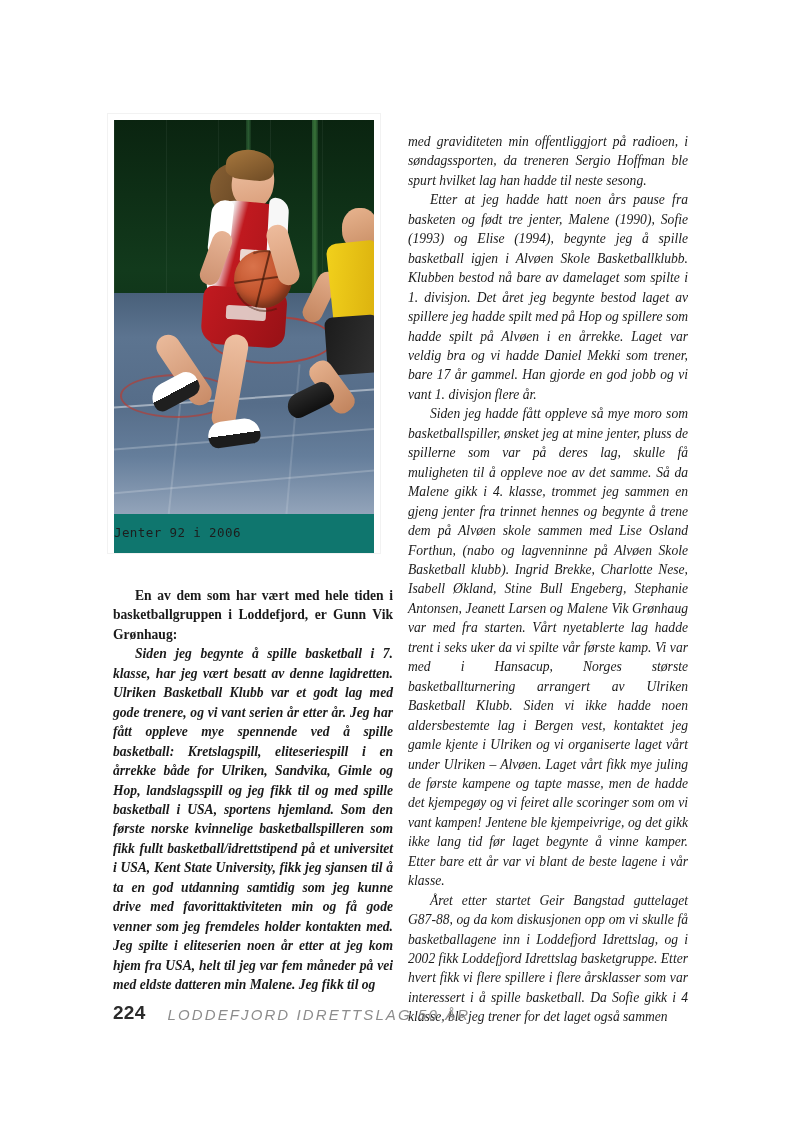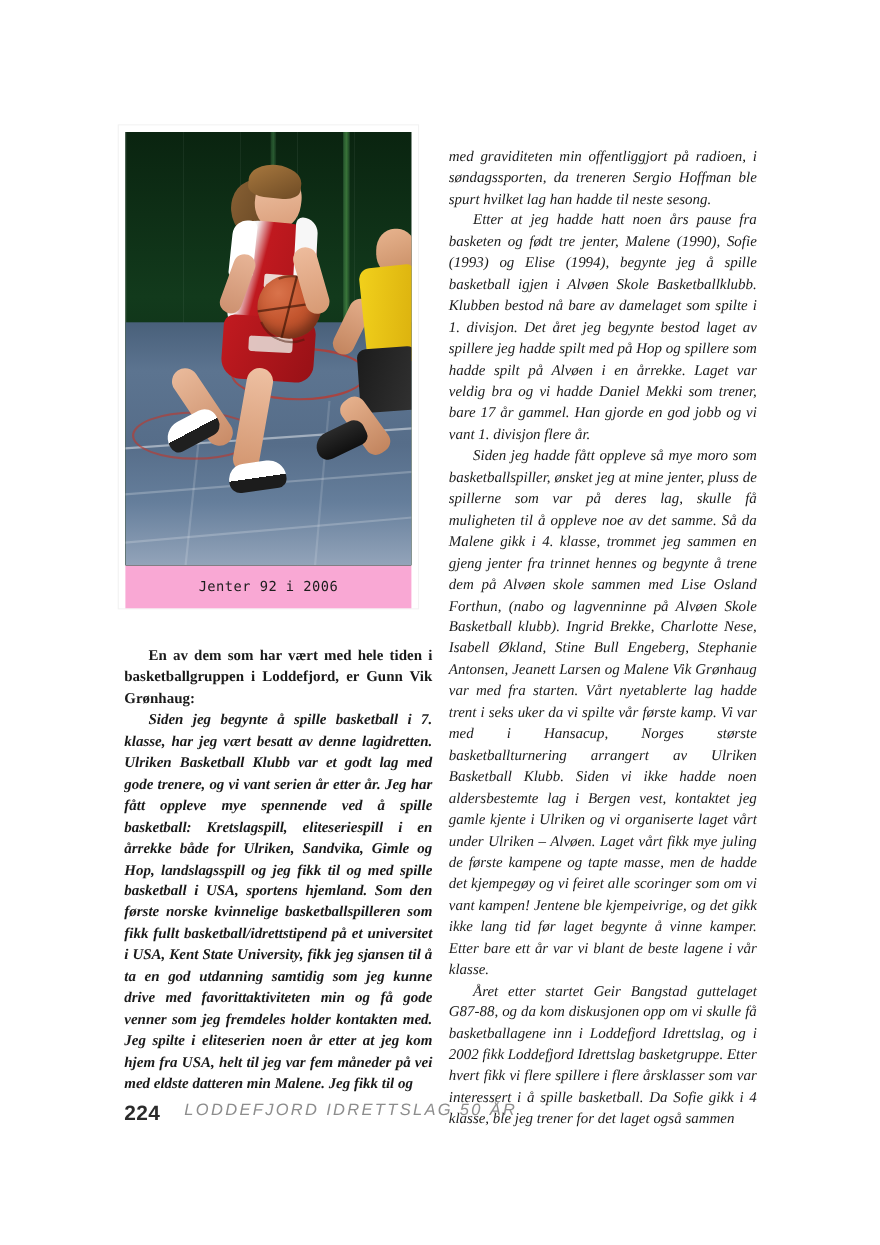--- a/index.html
+++ b/index.html
@@ -217,27 +217,26 @@
     background: linear-gradient(180deg,#e5b08c,#c2855f);
     border-radius: 10px; transform: rotate(-36deg);
   }
   .p2-shoe {
     position: absolute; left: 172px; top: 268px; width: 48px; height: 24px;
     background: linear-gradient(180deg,#2a2a2a,#101010);
     border-radius: 14px 10px 8px 10px; transform: rotate(-26deg);
   }
 
   .photo-caption {
-    text-align: center;
     font-family: "DejaVu Sans Mono", monospace;
     font-size: 12.5px;
     letter-spacing: .4px;
     color: #1d1d1d;
     padding: 11px 0 13px 0;
-    background: #f9a8d4;
+    background: #0f766e;
   }
 
   
   .col {
     position: absolute;
     width: 280px;
     font-size: 13.6px;
     line-height: 19.45px;
     color: #1a1a1a;
     text-align: justify;
@@ -250,21 +249,21 @@
   .col p { margin: 0; }
   .col p.indent { text-indent: 22px; }
   .col p.italic { font-style: italic; }
 
   
   .footer {
     position: absolute;
     left: 113px;
     top: 1002px;
     display: flex;
-    align-items: flex-start;
+    align-items: flex-end;
   }
   .folio {
     font-family: "Liberation Sans", sans-serif;
     font-weight: bold;
     font-size: 19px;
     color: #2b2b2b;
     letter-spacing: .3px;
   }
   .running-head {
     font-family: "Liberation Sans", sans-serif;

